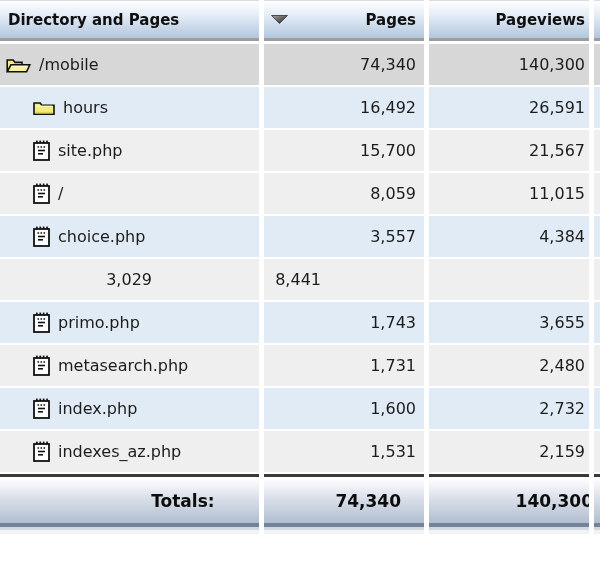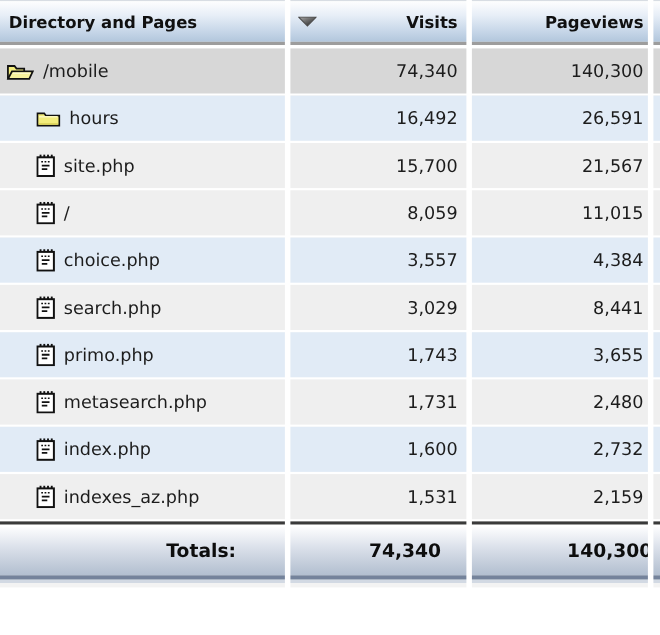--- a/index.html
+++ b/index.html
@@ -79,21 +79,21 @@
         <svg width="17" height="10" viewBox="0 0 17 10">
           <defs>
             <linearGradient id="ag" x1="0" y1="0" x2="1" y2="1">
               <stop offset="0" stop-color="#a9a9a9"></stop>
               <stop offset="1" stop-color="#1d1d1d"></stop>
             </linearGradient>
           </defs>
           <polygon points="0.5,0.5 16.5,0.5 8.5,8.5" fill="url(#ag)" stroke="#4a4a4a" stroke-width="1"></polygon>
         </svg>
       </span>
-      <span>Visits</span>
+      <span>Pages</span>
     </div>
     <div class="hcell pv">
       <span>Pageviews</span>
     </div>
   </div>
   <div class="hline-dark"></div>
   <div class="hline-light"></div>
 
   <div id="tbody">
       <div class="row hl">
@@ -175,35 +175,20 @@
               <path d="M5 10.5 h7" stroke="#111" stroke-width="1.6"></path>
               <path d="M5 13.8 h5" stroke="#111" stroke-width="1.6"></path>
             </svg>
           </span>
           <span class="lbl">choice.php</span>
         </div>
         <div class="cell num visits">3,557</div>
         <div class="cell num pv">4,384</div>
       </div>
       <div class="row gray">
-        <div class="cell name lvl1">
-          <span class="icon">
-            <svg width="17" height="21" viewBox="0 0 17 21">
-              <rect x="3" y="0.6" width="1.7" height="3" fill="#111"></rect>
-              <rect x="6.4" y="0.6" width="1.7" height="3" fill="#111"></rect>
-              <rect x="9.8" y="0.6" width="1.7" height="3" fill="#111"></rect>
-              <rect x="13.2" y="0.6" width="1.7" height="3" fill="#111"></rect>
-              <rect x="1" y="3" width="15" height="17" fill="#fff" stroke="#111" stroke-width="1.8"></rect>
-              <path d="M4.5 7 h1.6 M7.5 7 h1.6 M10.5 7 h1.6" stroke="#111" stroke-width="1.4"></path>
-              <path d="M5 10.5 h7" stroke="#111" stroke-width="1.6"></path>
-              <path d="M5 13.8 h5" stroke="#111" stroke-width="1.6"></path>
-            </svg>
-          </span>
-          <span class="lbl">search.php</span>
-        </div>
         <div class="cell num visits">3,029</div>
         <div class="cell num pv">8,441</div>
       </div>
       <div class="row blue">
         <div class="cell name lvl1">
           <span class="icon">
             <svg width="17" height="21" viewBox="0 0 17 21">
               <rect x="3" y="0.6" width="1.7" height="3" fill="#111"></rect>
               <rect x="6.4" y="0.6" width="1.7" height="3" fill="#111"></rect>
               <rect x="9.8" y="0.6" width="1.7" height="3" fill="#111"></rect>

